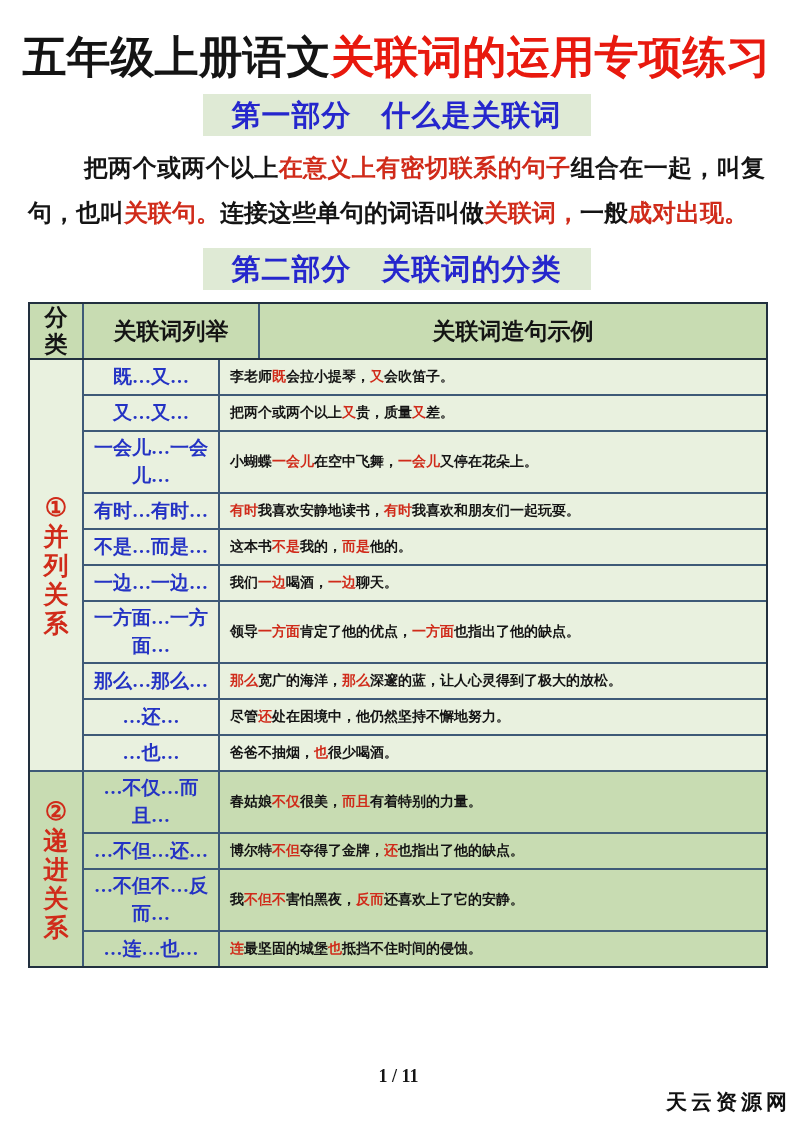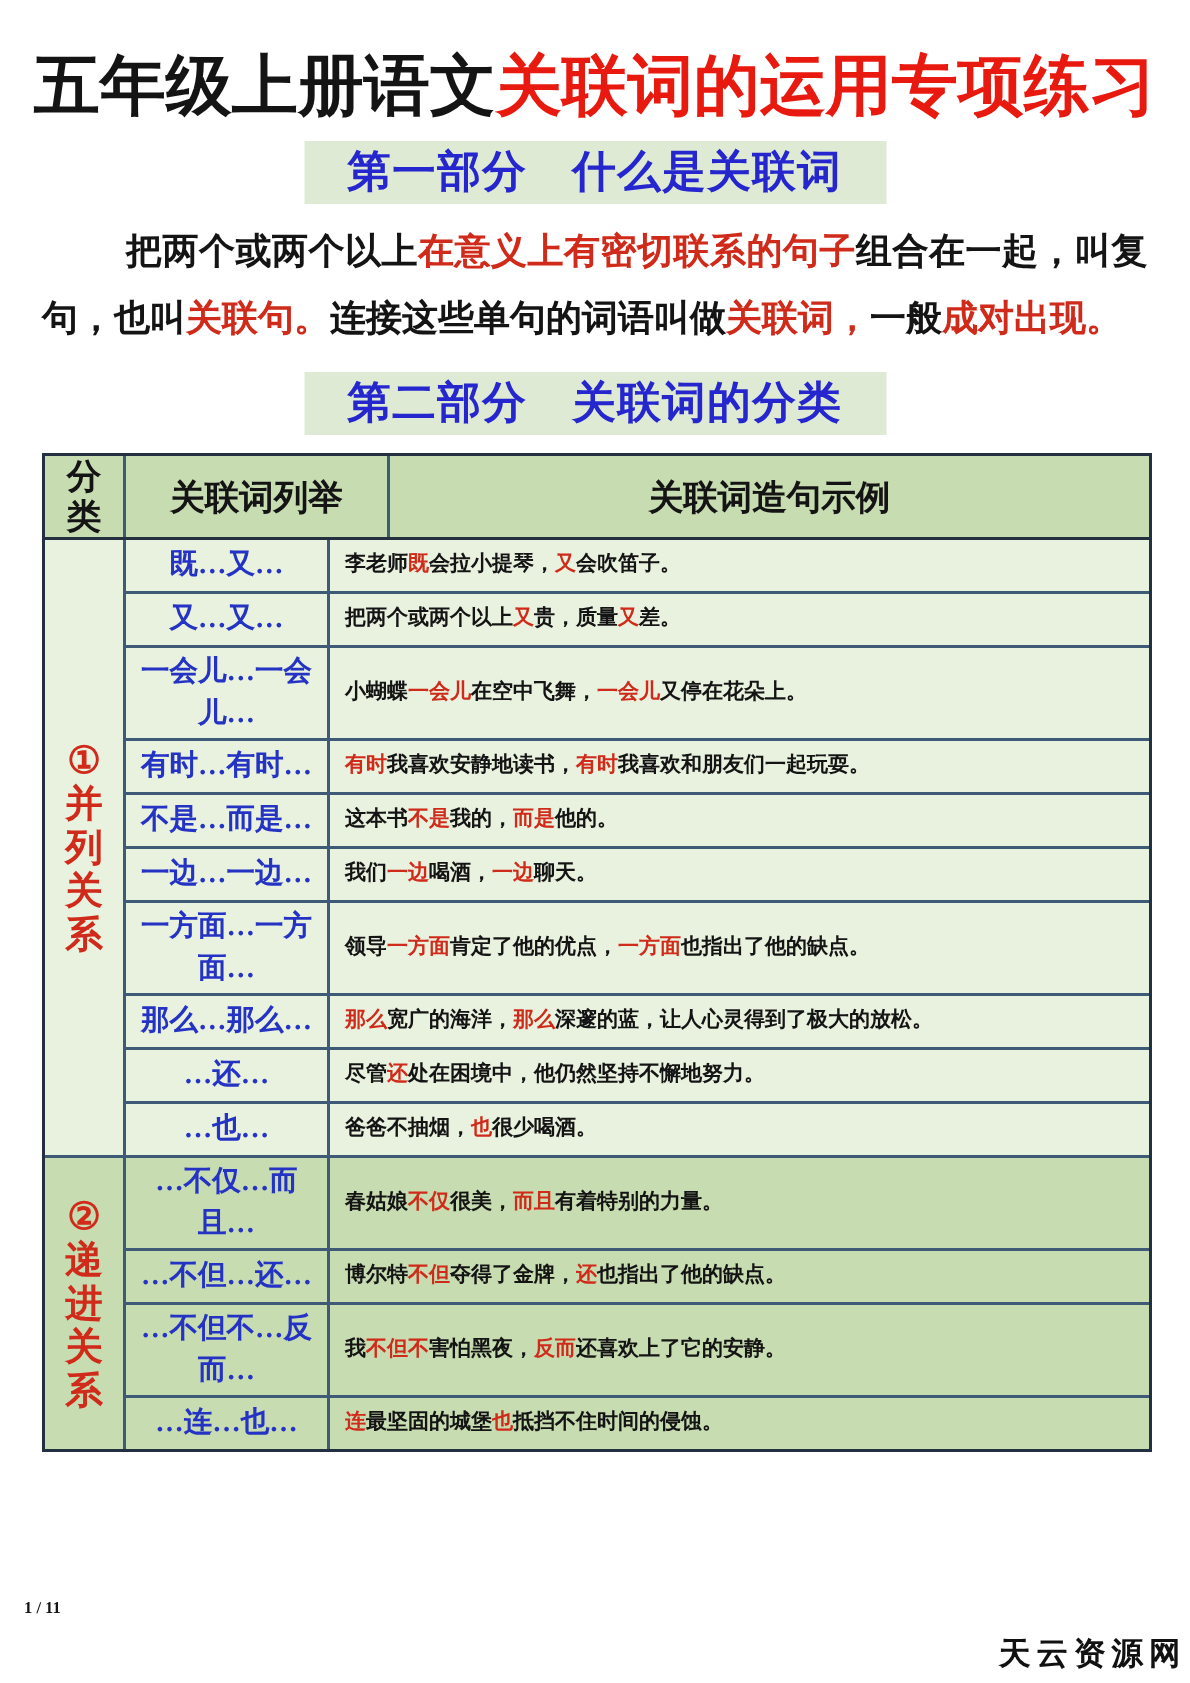--- a/index.html
+++ b/index.html
@@ -76,22 +76,22 @@
   .c-sent {
     flex:1; display:flex; align-items:center; flex-wrap:wrap;
     font-size:14px; font-weight:600; line-height:30px;
     padding:2px 6px 2px 10px; min-height:34px;border-radius:10px;
   }
   .c-sent span { display:inline; }
   .c-sent .sent-inner { display:inline; width:100%; }
   .red { color:var(--text-red,#d02b1a); }
 
   .footer-page {
-    position:absolute; left:16px; right:0; top:1066px; 
-    font-size:11px; font-weight:bold;
+    position:absolute; left:4px; right:0; top:1066px; text-align:center;
+    font-size:18px; font-weight:bold;
   }
   .watermark {
     position:absolute; right:2px; bottom:6px;
     font-size:21px; font-weight:900; letter-spacing:4px;
     font-family:"Liberation Sans","DejaVu Sans",sans-serif;
     color:#111;
   }
 </style>
 </head>
 <body>

